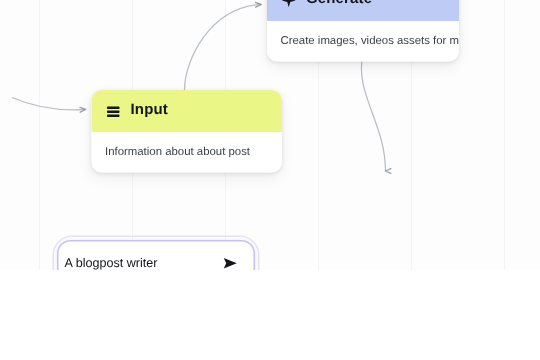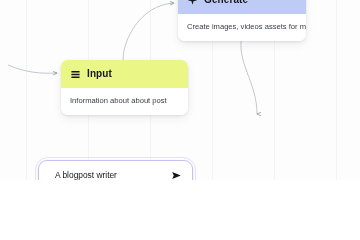--- a/index.html
+++ b/index.html
@@ -74,29 +74,29 @@
   
   #node-generate { left: 178px; top: -14px;  width: 128px; }
   #node-input    { left: 61px;  top: 60px;   width: 127px; }
   #node-output   { left: 190px; top: 119px;  width: 127px; }
 
   
   #prompt-bar {
     position: absolute;
     left: 38px;
     top: 160px;
-    width: 155px;
+    width: 132px;
     height: 30px;
     box-sizing: border-box;
     background: #ffffff;
     border: 1.3px solid #c9c0f0;
     border-radius: 9px;
     display: flex;
     align-items: center;
-    padding: 0 9px 0 16px;
+    padding: 0 9px 0 4px;
     box-shadow: 0 1px 3px rgba(16,24,40,0.08);
   }
   #prompt-bar::before {
     content: "";
     position: absolute;
     left: -4px;
     top: -4px;
     right: -4px;
     bottom: -4px;
     border: 1.2px solid #e6e1f8;

